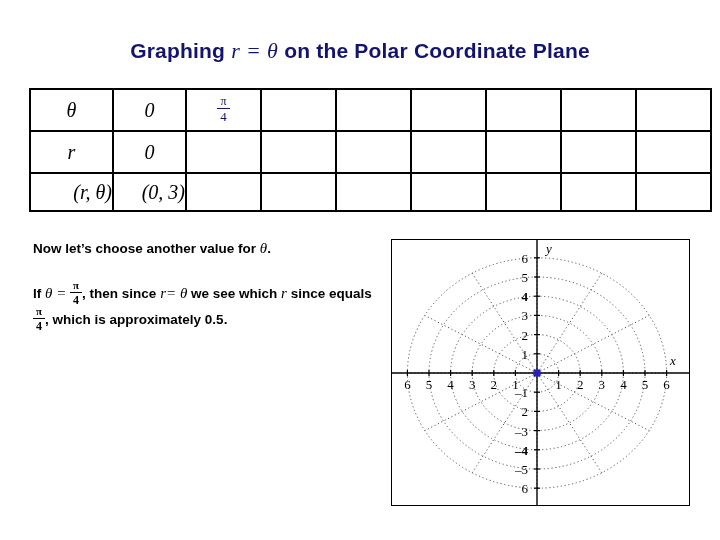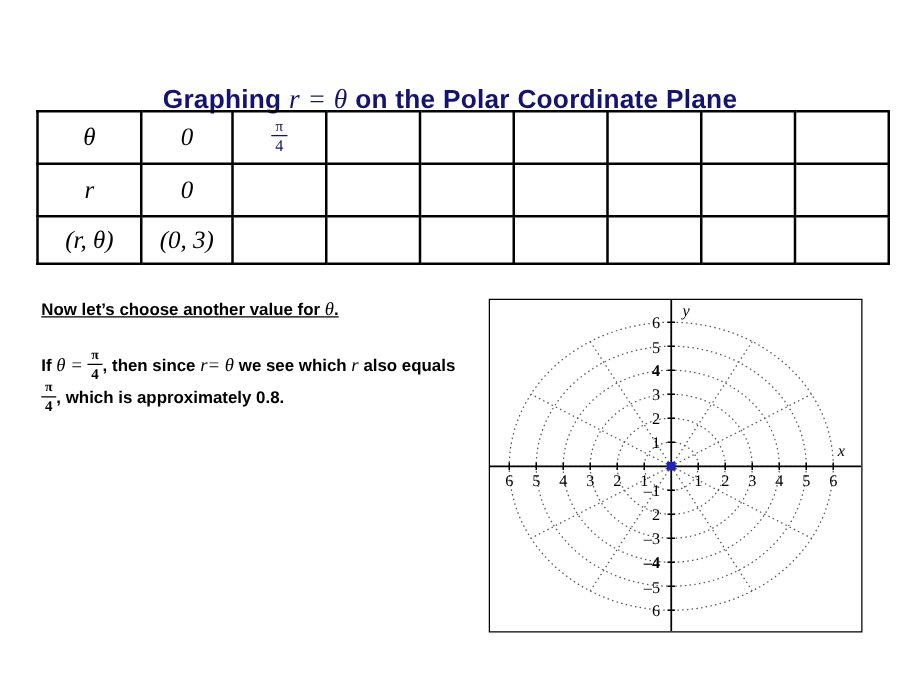--- a/index.html
+++ b/index.html
@@ -20,21 +20,20 @@
     position: absolute;
     left: 0;
     top: 38px;
     width: 720px;
     text-align: center;
     font-size: 21px;
     font-weight: bold;
     color: #141470;
     letter-spacing: 0.2px;
     white-space: nowrap;
-    margin-top: 28px;
   }
   #slide-title .ital {
     font-family: "Liberation Serif", serif;
     font-style: italic;
     font-weight: normal;
     font-size: 22px;
   }
 
   
   #value-table {
@@ -51,21 +50,21 @@
     text-align: center;
     vertical-align: middle;
     font-family: "Liberation Serif", serif;
     font-size: 20px;
     color: #000000;
     padding: 0;
   }
   #value-table td.label-cell { width: 81px; }
   #value-table td.val-cell  { width: 71px; }
   #value-table td.blank-cell{ width: 73px; }
-  #value-table tr.row-pair td { height: 36px; }
+  #value-table tr.row-pair td { height: 36px; text-align: right; }
 
   .mathi {
     font-family: "Liberation Serif", serif;
     font-style: italic;
   }
 
   
   .frac {
     display: inline-block;
     vertical-align: middle;
@@ -93,21 +92,21 @@
   #body-text {
     position: absolute;
     left: 33px;
     top: 236px;
     width: 345px;
     font-size: 13.5px;
     font-weight: bold;
     color: #000000;
     line-height: 24px;
   }
-  #body-text .para1 { margin-bottom: 20px; text-decoration: underline; }
+  #body-text .para1 { margin-bottom: 20px; }
   #body-text .mathi { font-size: 15px; font-weight: normal; }
   #body-text .frac .num { font-size: 11px; }
   #body-text .frac .den { font-size: 12px; }
 
   
   #polar-graph {
     position: absolute;
     left: 391px;
     top: 239px;
     width: 299px;
@@ -195,26 +194,26 @@
     <span class="mathi">=</span>
     <span class="frac">
       <span class="num">π</span>
       <span class="den">4</span>
     </span><span>,</span>
     <span>then since</span>
     <span class="mathi">r</span><span class="mathi">=</span>
     <span class="mathi">θ</span>
     <span>we see which</span>
     <span class="mathi">r</span>
-    <span>also equals</span>
+    <span>since equals</span>
     <span class="frac">
       <span class="num">π</span>
       <span class="den">4</span>
     </span><span>,</span>
-    <span>which is approximately 0.8.</span>
+    <span>which is approximately 0.5.</span>
   </div>
 </div>
 
 <div id="polar-graph">
   <svg id="polar-svg" width="297" height="265" viewBox="0 0 297 265">
       <g>
         <ellipse cx="145" cy="133" rx="21.6" ry="19.2" fill="none" stroke="#555555" stroke-width="1" stroke-dasharray="1.2 2.6"></ellipse>
         <ellipse cx="145" cy="133" rx="43.2" ry="38.4" fill="none" stroke="#555555" stroke-width="1" stroke-dasharray="1.2 2.6"></ellipse>
         <ellipse cx="145" cy="133" rx="64.80000000000001" ry="57.599999999999994" fill="none" stroke="#555555" stroke-width="1" stroke-dasharray="1.2 2.6"></ellipse>
         <ellipse cx="145" cy="133" rx="86.4" ry="76.8" fill="none" stroke="#555555" stroke-width="1" stroke-dasharray="1.2 2.6"></ellipse>

